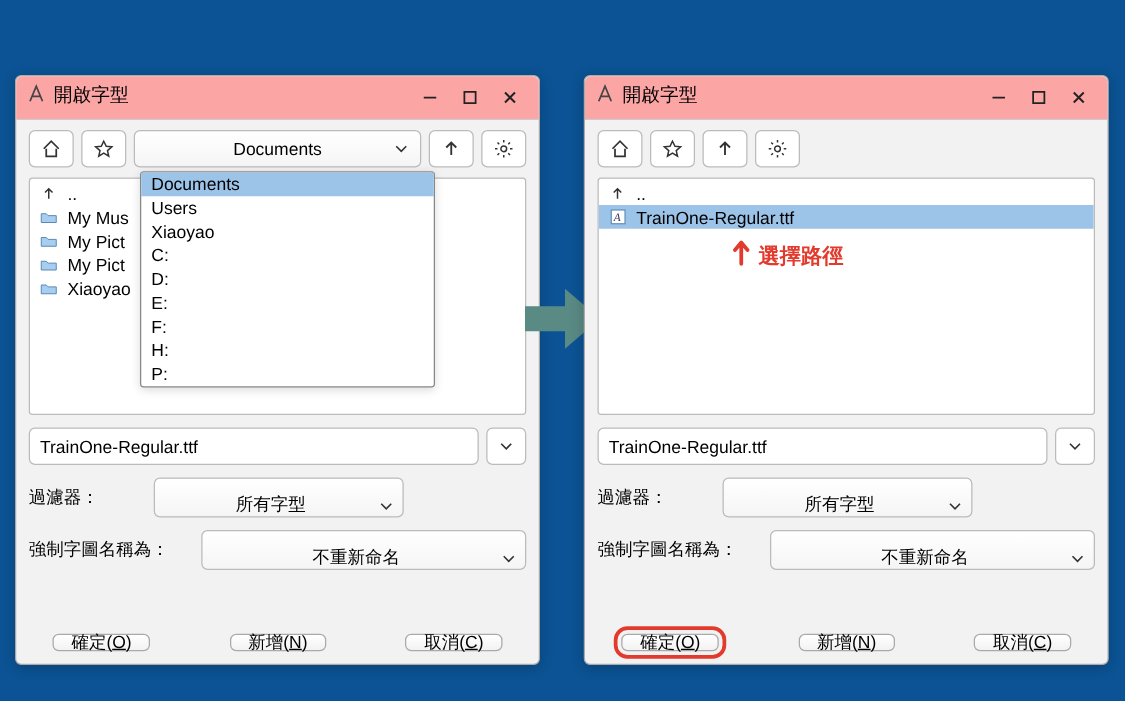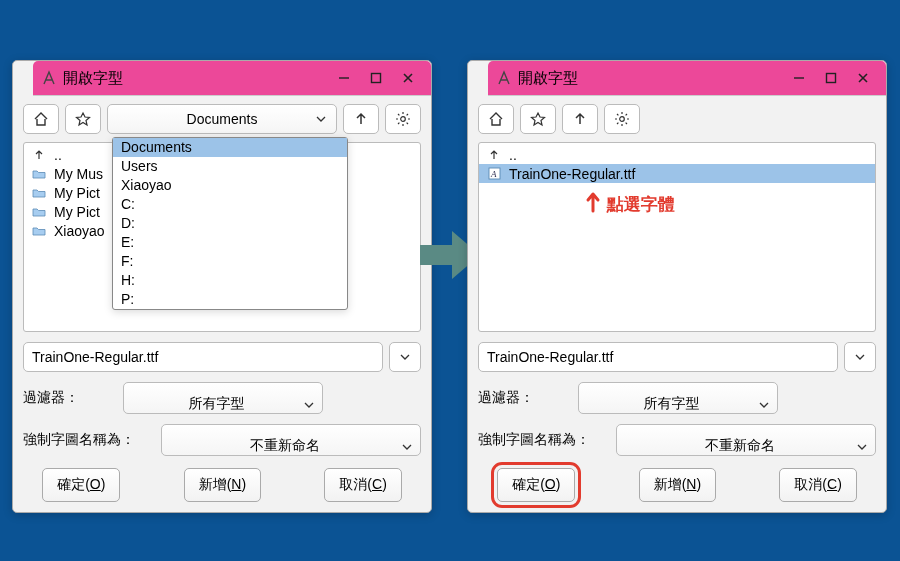--- a/index.html
+++ b/index.html
@@ -14,26 +14,25 @@
   }
   .dialog {
     position: absolute;
     background: #f2f2f2;
     border: 1px solid #aaa;
     border-radius: 5px;
     box-shadow: 0 2px 10px rgba(0,0,0,.2);
   }
   .titlebar {
     display: flex;
-    align-items: center;
+    align-items: flex-start;
     padding: 6px 8px;
     border-bottom: 1px solid #ccc;
-    background: #ec4899;
+    background: #fca5a5;
     border-radius: 5px 5px 0 0;
-    margin-left: 20px;
   }
   .titlebar .app-icon {
     width: 16px; height: 16px;
     margin-right: 6px;
     display: inline-flex;
   }
   .titlebar .title { flex: 1; font-size: 15px; }
   .winbtn {
     width: 30px; height: 22px;
     display: inline-flex;
@@ -142,23 +141,23 @@
   .select .chev { position: absolute; right: 8px; }
   .btnrow {
     display: flex; gap: 25px;
     margin: 12px 10px 10px 10px;
     justify-content: space-around;
   }
   .btn {
     background: linear-gradient(#fff,#f2f2f2);
     border: 1px solid #aaa;
     border-radius: 5px;
-    height: 34px;
+    height: 14px;
     padding: 0 14px;
-    display: inline-flex; align-items: center; justify-content: center;
+    display: inline-flex; align-items: center; justify-content: center; margin-top: 39px;
   }
   .btn.hl {
     outline: 3px solid #e23b2e;
     outline-offset: 3px;
   }
   .arrow-between {
     position: absolute;
     color: #5a8a84;
   }
   .u-underline { text-decoration: underline; }
@@ -396,21 +395,21 @@
               <text x="3" y="10" font-size="9" font-style="italic" fill="#335" font-family="serif">A</text>
             </svg>
           </span>
         <span class="name">TrainOne-Regular.ttf</span>
       </div>
     </div>
     <div class="annot-red" style="left:105px; top:48px;">
       <svg style="vertical-align:-3px" width="18" height="22">
           <path d="M9 20 V4 M4 9 L9 3 L14 9" stroke="#e23b2e" fill="none" stroke-width="3" stroke-linecap="round" stroke-linejoin="round"></path>
         </svg>
-      <span>點選字體</span>
+      <span>選擇路徑</span>
     </div>
   </div>
 
   <div class="fname-row">
     <div class="fname-input">
       <span>TrainOne-Regular.ttf</span>
     </div>
     <div class="small-dd">
       <svg width="10" height="10">
           <path d="M1 3 L5 7 L9 3" stroke="#333" fill="none" stroke-width="1.3"></path>

